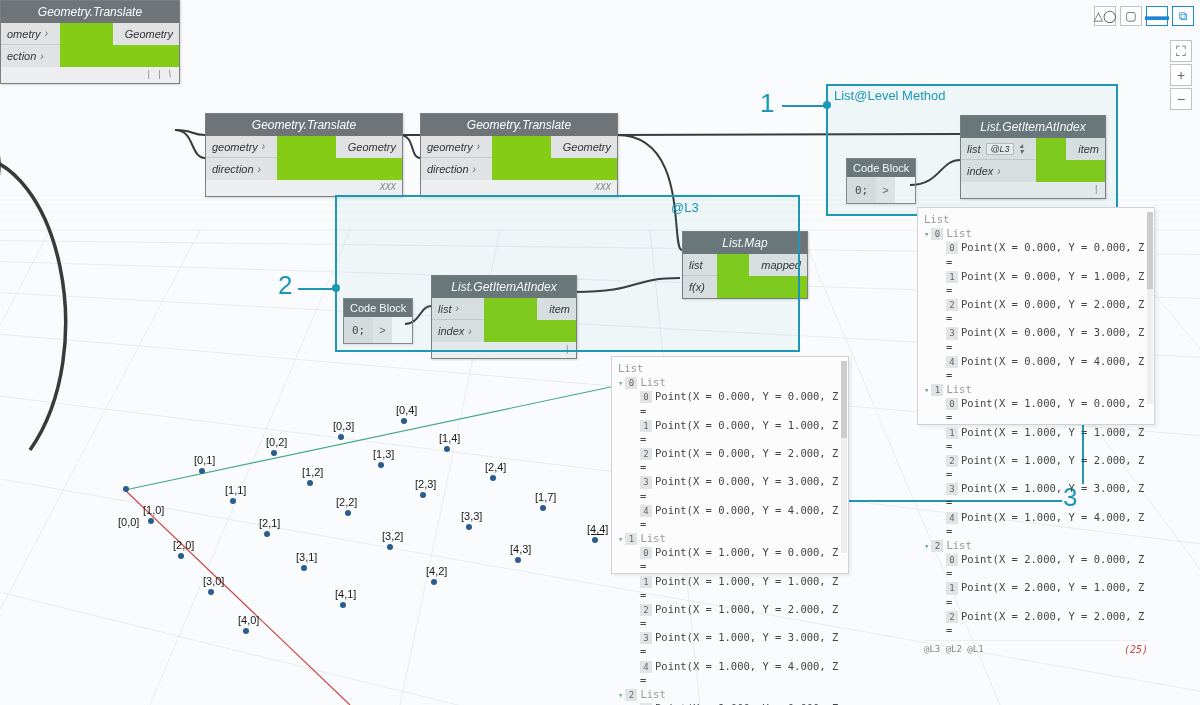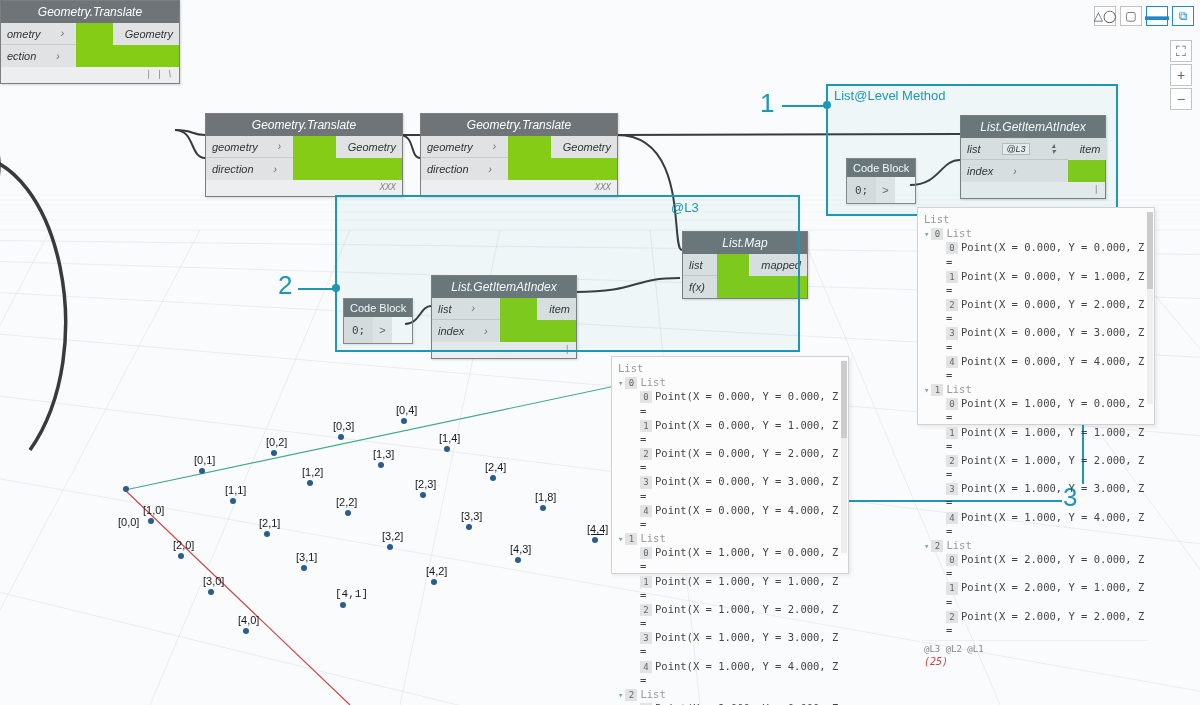--- a/index.html
+++ b/index.html
@@ -10,38 +10,38 @@
 .axis-x { stroke: #c44; stroke-width: 1.2; }
 .axis-y { stroke: #4a8; stroke-width: 1.2; }
 .wire { fill: none; stroke: #3a3a3a; stroke-width: 2; }
 .wire-thick { stroke-width: 3.5; }
 
 .node { position: absolute; background: #84cc16; border: 1px solid #7d7e80; box-shadow: 1px 1px 2px rgba(0,0,0,0.15); font-size: 11px; font-style: italic; }
 .node-header { background: #6e7478; color: #fff; padding: 4px 8px; text-align: center; font-size: 12px; font-weight: 500; }
 .node-body { display: flex; }
 .node-inputs, .node-outputs { display: flex; flex-direction: column; }
 .node-outputs { margin-left: auto; }
-.port { display: flex; align-items: center; height: 22px; padding: 0 6px; background: #e1e2e3; border-bottom: 1px solid #c8cacc; font-size: 11px; color: #333; gap: 20px; }
+.port { display: flex; align-items: center; height: 22px; padding: 0 6px; background: #e1e2e3; border-bottom: 1px solid #c8cacc; font-size: 11px; color: #333; gap: 4px; }
 .port:last-child { border-bottom: none; }
 .port-chevron { color: #666; font-size: 10px; }
 .port-out { justify-content: flex-end; padding-left: 12px; }
 .port-in { padding-right: 12px; }
 .node-footer { height: 16px; background: #eceeef; text-align: right; padding: 2px 6px; font-size: 9px; color: #888; font-family: monospace; }
 
 .codeblock { position: absolute; border: 1px solid #888; font-size: 11px; box-shadow: 1px 1px 2px rgba(0,0,0,0.1); }
 .codeblock-header { background: #6e7478; color: #fff; padding: 3px 6px; font-size: 11px; text-align: center; }
 .codeblock-body { display: flex; align-items: center; height: 26px; }
 .codeblock-text { background: #dedfe0; padding: 4px 8px; font-family: monospace; color: #444; height: 100%; display: flex; align-items: center; }
 .codeblock-out { background: #e6e7e8; padding: 4px 6px; color: #666; height: 100%; display: flex; align-items: center; }
 
 .preview { position: absolute; background: #fcfcfc; border: 1px solid #d0d2d4; font-family: 'Consolas', monospace; font-size: 10.5px; color: #444; padding: 4px 6px; box-shadow: 2px 2px 4px rgba(0,0,0,0.08); line-height: 1.35; }
 .preview .lbl { color: #999; }
 .preview .idx { background: #e2e3e4; color: #666; padding: 0 3px; margin-right: 3px; font-size: 9px; display: inline-block; min-width: 12px; text-align: center; }
 .preview .tri { color: #7aa; font-size: 9px; margin-right: 2px; }
-.preview-footer { display: flex; justify-content: space-between; border-top: 1px solid #eee; margin-top: 3px; padding-top: 2px; font-size: 10px; flex-direction: column; }
+.preview-footer { display: flex; justify-content: space-between; border-top: 1px solid #eee; margin-top: 3px; padding-top: 2px; font-size: 10px; }
 .preview-footer .count { color: #c44; font-style: italic; }
 .preview-footer .levels { color: #888; font-size: 9px; }
 .preview-scroll { position: absolute; right: 1px; top: 4px; bottom: 20px; width: 6px; background: #eee; }
 .preview-thumb { background: #ccc; width: 100%; height: 40%; }
 
 .annotation-box { position: absolute; border: 2px solid #1c97b5; background: rgba(28,151,181,0.05); pointer-events: none; }
 .annotation-label { position: absolute; font-size: 13px; color: #1c97b5; font-weight: 500; }
 .annotation-num { position: absolute; font-size: 26px; color: #1c97b5; font-weight: 300; }
 .annotation-line { position: absolute; background: #1c97b5; height: 2px; }
 .annotation-dot { position: absolute; width: 8px; height: 8px; background: #1c97b5; border-radius: 50%; }
@@ -343,21 +343,21 @@
     <div class="point-label" style="left: 238px; top: 614px;">[4,0]</div>
     <div class="point-dot" style="left: 199px; top: 468px;"></div>
     <div class="point-label" style="left: 194px; top: 454px; text-align: right;">[0,1]</div>
     <div class="point-dot" style="left: 230px; top: 498px;"></div>
     <div class="point-label" style="left: 225px; top: 484px;">[1,1]</div>
     <div class="point-dot" style="left: 264px; top: 531px;"></div>
     <div class="point-label" style="left: 259px; top: 517px;">[2,1]</div>
     <div class="point-dot" style="left: 301px; top: 565px;"></div>
     <div class="point-label" style="left: 296px; top: 551px;">[3,1]</div>
     <div class="point-dot" style="left: 340px; top: 602px;"></div>
-    <div class="point-label" style="left: 335px; top: 588px; font-family: Liberation Mono, monospace;">[4,1]</div>
+    <div class="point-label" style="left: 335px; top: 588px;">[4,1]</div>
     <div class="point-dot" style="left: 271px; top: 450px;"></div>
     <div class="point-label" style="left: 266px; top: 436px;">[0,2]</div>
     <div class="point-dot" style="left: 307px; top: 480px;"></div>
     <div class="point-label" style="left: 302px; top: 466px;">[1,2]</div>
     <div class="point-dot" style="left: 345px; top: 510px;"></div>
     <div class="point-label" style="left: 336px; top: 496px;">[2,2]</div>
     <div class="point-dot" style="left: 387px; top: 544px;"></div>
     <div class="point-label" style="left: 382px; top: 530px;">[3,2]</div>
     <div class="point-dot" style="left: 431px; top: 579px;"></div>
     <div class="point-label" style="left: 426px; top: 565px;">[4,2]</div>
@@ -371,21 +371,21 @@
     <div class="point-label" style="left: 461px; top: 510px;">[3,3]</div>
     <div class="point-dot" style="left: 515px; top: 557px;"></div>
     <div class="point-label" style="left: 510px; top: 543px;">[4,3]</div>
     <div class="point-dot" style="left: 401px; top: 418px;"></div>
     <div class="point-label" style="left: 396px; top: 404px;">[0,4]</div>
     <div class="point-dot" style="left: 444px; top: 446px;"></div>
     <div class="point-label" style="left: 439px; top: 432px;">[1,4]</div>
     <div class="point-dot" style="left: 490px; top: 475px;"></div>
     <div class="point-label" style="left: 485px; top: 461px;">[2,4]</div>
     <div class="point-dot" style="left: 540px; top: 505px;"></div>
-    <div class="point-label" style="left: 535px; top: 491px;">[1,8]</div>
+    <div class="point-label" style="left: 535px; top: 491px;">[1,7]</div>
     <div class="point-dot" style="left: 592px; top: 537px;"></div>
     <div class="point-label" style="left: 587px; top: 523px; text-decoration: underline;">[4,4]</div>
   </div>
 
 <div class="toolbar-top">
   <div class="toolbar-btn">△◯</div>
   <div class="toolbar-btn">▢</div>
   <div class="toolbar-btn active">▬▬</div>
   <div class="toolbar-btn active">⧉</div>
 </div>

